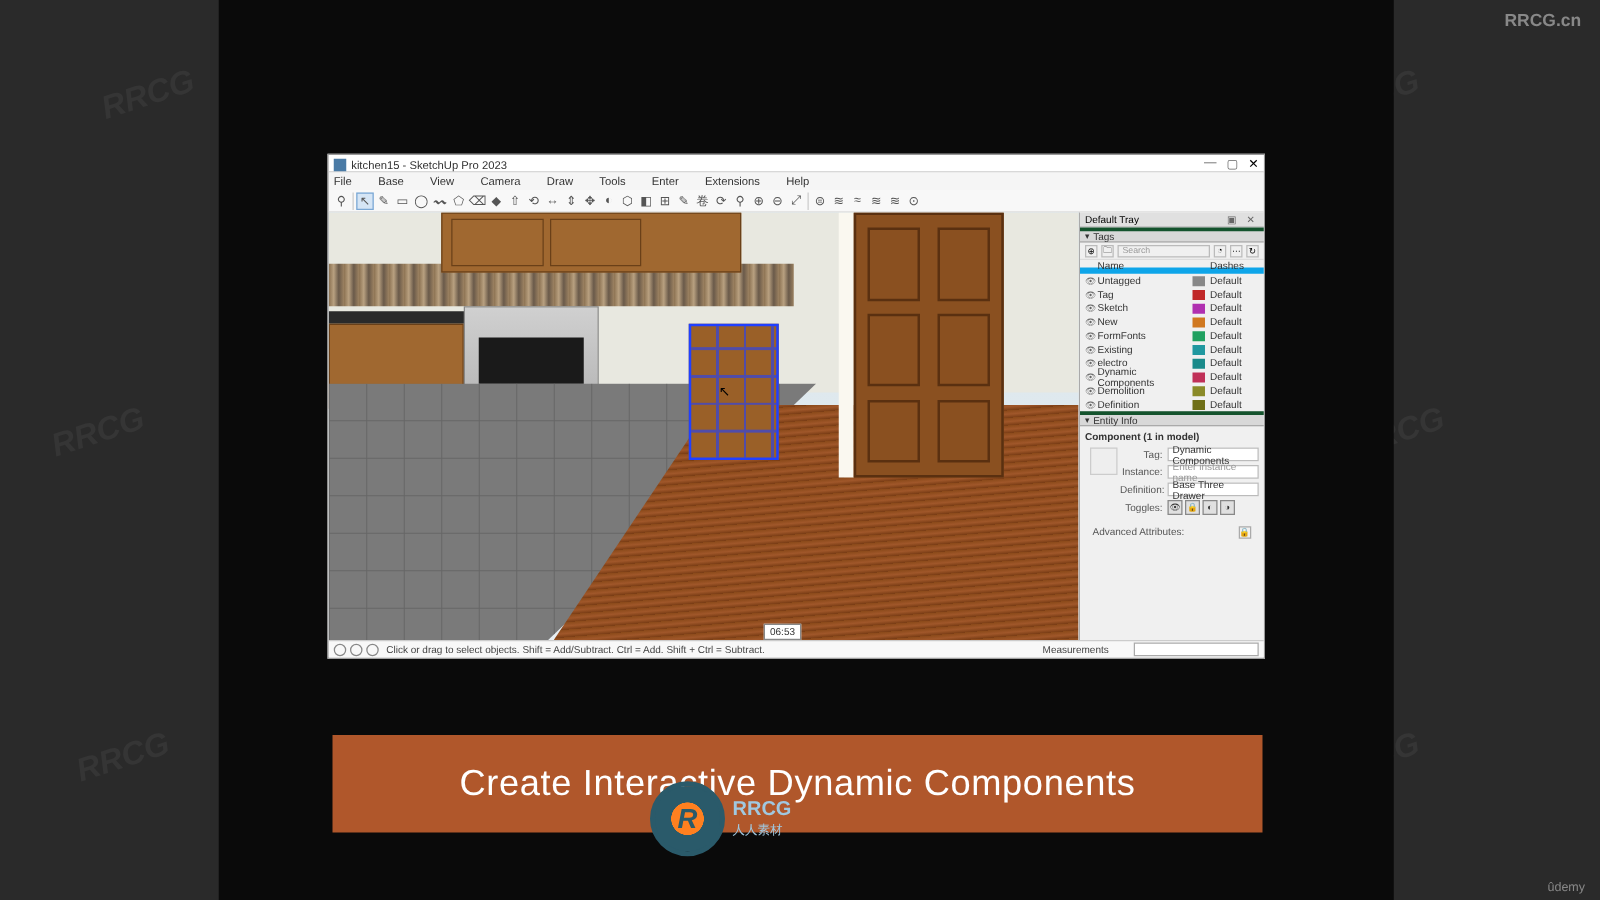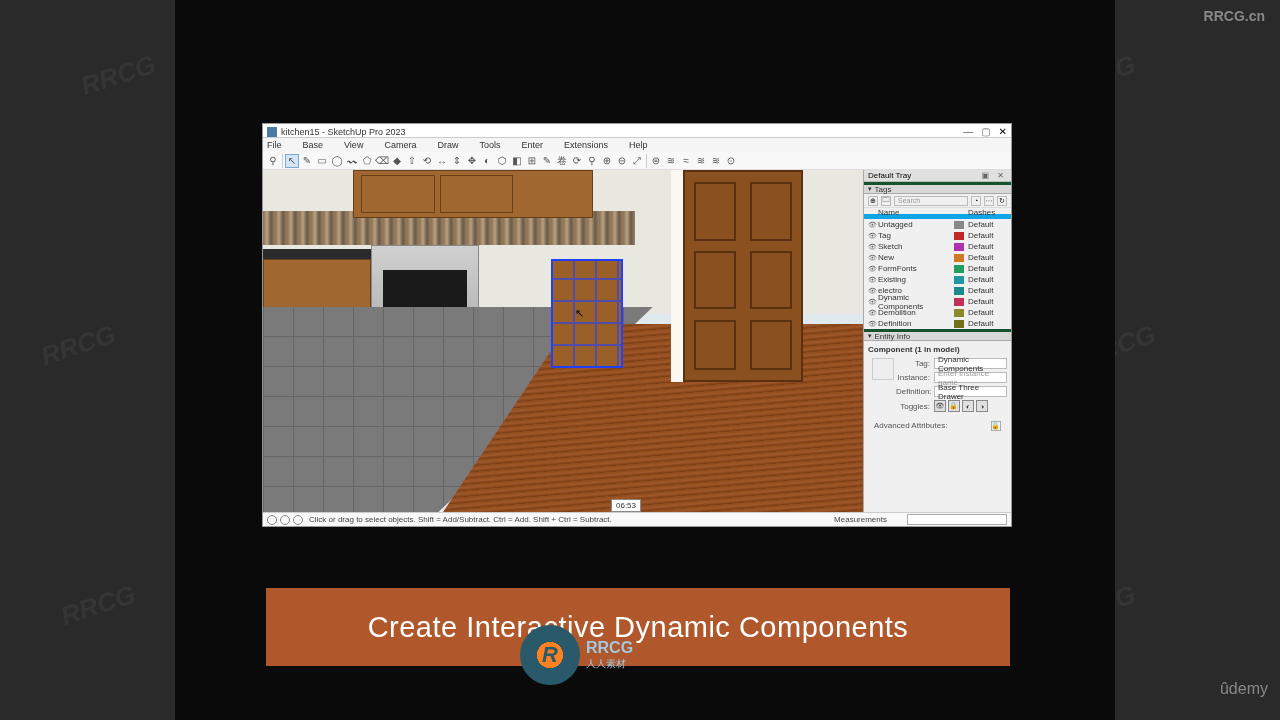--- a/index.html
+++ b/index.html
@@ -74,21 +74,21 @@
 .status-bar .meas-lbl{margin-right:20px}
 .status-bar .meas-box{width:100px;height:11px;border:1px solid #aaa;background:#fff}
 .thumb-sw{position:absolute;left:4px;width:22px;height:22px;background:#eee;border:1px solid #ccc}
 .banner{position:absolute;left:266px;top:588px;width:744px;height:78px;background:#b0572b;display:flex;align-items:center;justify-content:center}
 .banner-text{color:#fff;font-size:29px;font-weight:400;letter-spacing:.5px}
 .logo-overlay{position:absolute;left:520px;top:610px;width:200px;height:90px;display:flex;align-items:center;gap:6px;z-index:50}
 .logo-circle{width:60px;height:60px;border-radius:50%;border:4px solid #2a5a6a;background:radial-gradient(circle,#ff8020 35%,#2a5a6a 36%);position:relative}
 .logo-circle::after{content:"R";position:absolute;top:50%;left:50%;transform:translate(-50%,-50%);color:#2a5a6a;font-weight:bold;font-size:22px;font-style:italic}
 .logo-text{color:#a0c8e0;font-size:16px;font-weight:bold}
 .logo-sub{color:#a0c8e0;font-size:10px}
-.ud-logo{position:absolute;bottom:22px;right:12px;color:#888;font-size:16px}
+.ud-logo{position:absolute;bottom:4px;right:12px;color:#888;font-size:10px}
 .wm-diag{position:absolute;color:#3a3a3a;font-size:26px;font-weight:bold;transform:rotate(-18deg);font-style:italic;opacity:.7;pointer-events:none}
 </style>
 </head>
 <body>
 
 <div class="wm-top">RRCG.cn</div>
 
 <div class="wm-diag" style="top:60px;left:80px">RRCG</div>
 <div class="wm-diag" style="top:60px;left:1060px">RRCG</div>
 <div class="wm-diag" style="top:330px;left:40px">RRCG</div>

